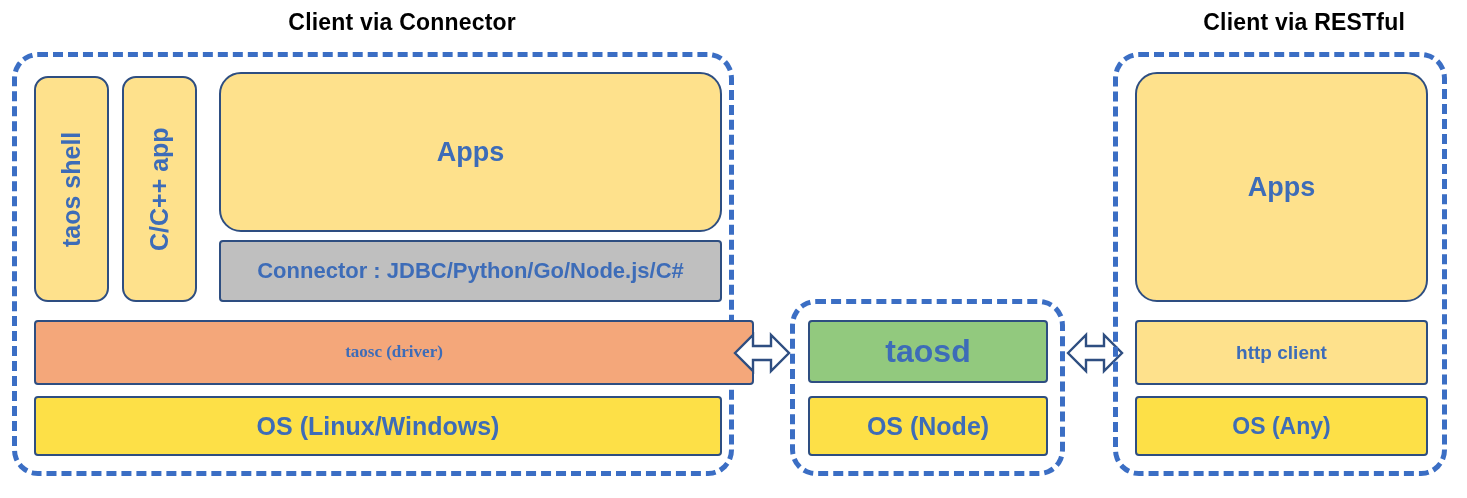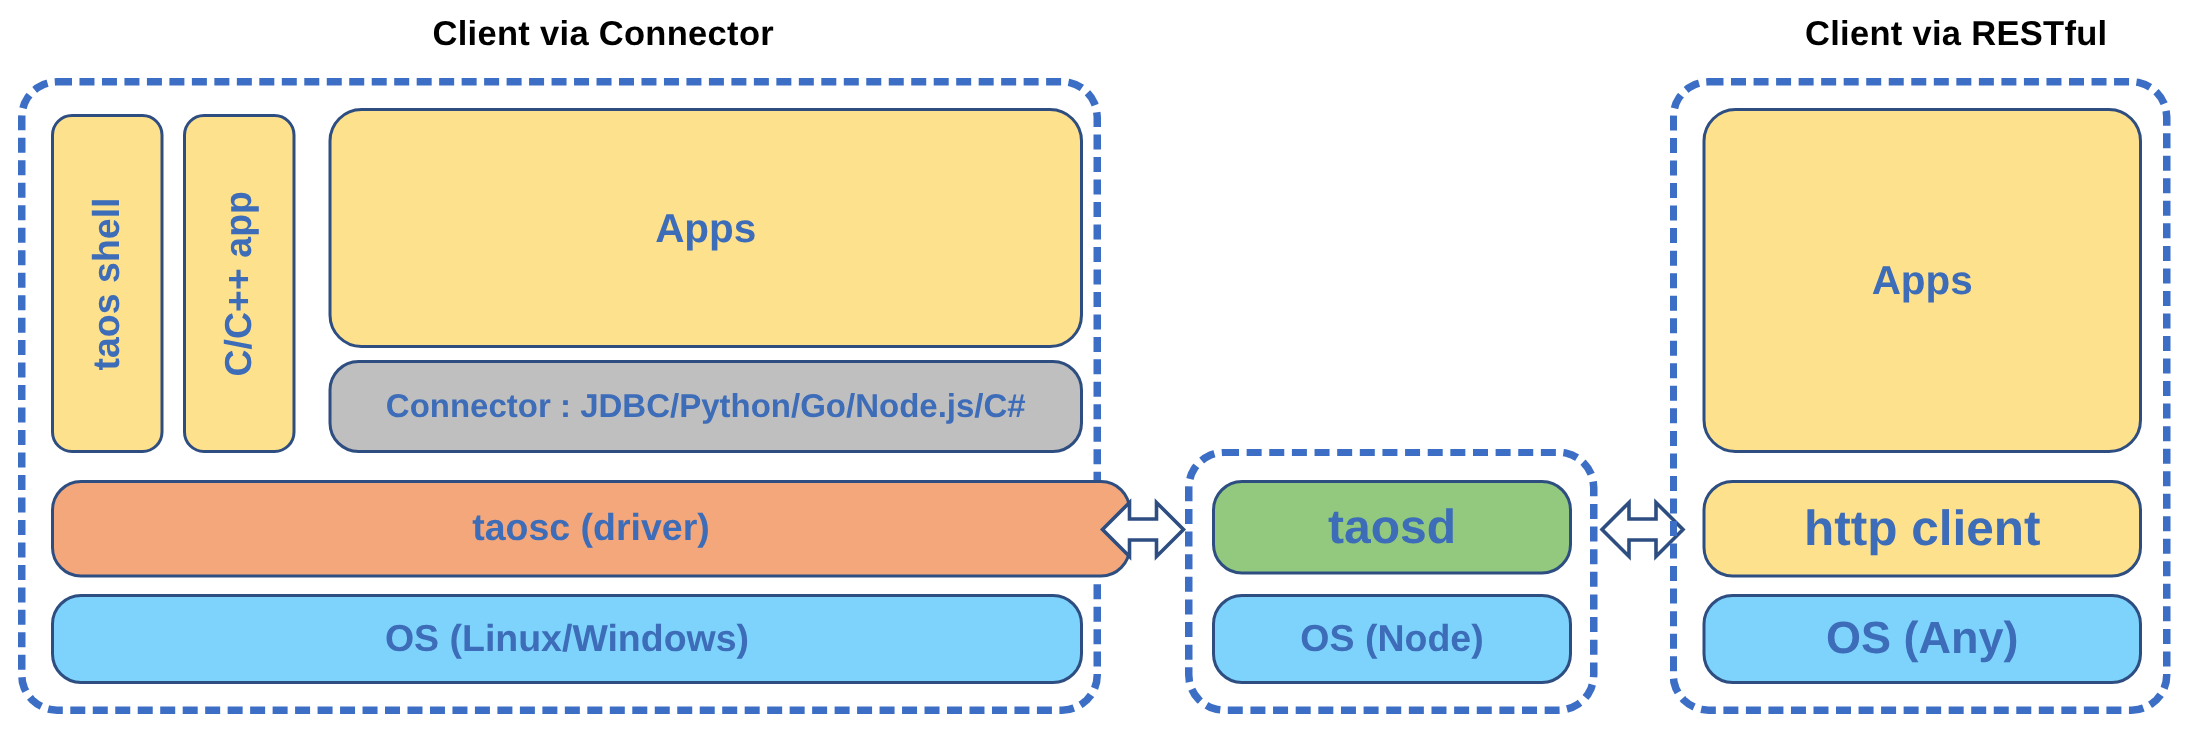--- a/index.html
+++ b/index.html
@@ -37,32 +37,32 @@
     border-radius: 26px;
     box-sizing: border-box;
     background: transparent;
   }
 
   
   .blk {
     position: absolute;
     box-sizing: border-box;
     border: 2px solid #2E4E81;
-    border-radius: 20px;
+    border-radius: 4px;
     color: #3D6CB8;
     font-weight: bold;
     display: flex;
     align-items: center;
     justify-content: center;
     text-align: center;
     line-height: 1.22;
   }
   .blk.yellow { background: #FEE18C; }
   .blk.orange { background: #F4A77A; }
-  .blk.blue   { background: #7dd3fc; }
+  .blk.blue   { background: #fde047; }
   .blk.green  { background: #92C97E; }
   .blk.gray   { background: #BFBFBF; }
 
   .blk.vertical {
     writing-mode: vertical-rl;
     transform: rotate(180deg);
     border-radius: 14px;
   }
 
   
@@ -84,21 +84,21 @@
   <div class="dashed-box" style="left:12px; top:52px; width:722px; height:424px;"></div>
 
   <div class="blk yellow vertical" style="left:34px; top:76px; width:75px; height:226px; font-size:25px;">taos shell</div>
 
   <div class="blk yellow vertical" style="left:122px; top:76px; width:75px; height:226px; font-size:25px;">C/C++ app</div>
 
   <div class="blk yellow" style="left:219px; top:72px; width:503px; height:160px; font-size:27px; border-radius:22px;">Apps</div>
 
   <div class="blk gray" style="left:219px; top:240px; width:503px; height:62px; font-size:22px;">Connector : JDBC/Python/Go/Node.js/C#</div>
 
-  <div class="blk orange" style="left:34px; top:320px; width:720px; height:65px; font-size:25px;">taosc (driver)</div>
+  <div class="blk orange" style="left:34px; top:320px; width:720px; height:65px; font-size:17px;font-family:Liberation Serif, serif;">taosc (driver)</div>
 
   <div class="blk blue" style="left:34px; top:396px; width:688px; height:60px; font-size:25px;">OS (Linux/Windows)</div>
 
   <div class="arrow" style="left:733px; top:328px;">
     <svg width="58" height="50" viewBox="0 0 58 50">
       <polygon points="2,25 20,7 20,18 38,18 38,7 56,25 38,43 38,32 20,32 20,43" fill="#ffffff" stroke="#2E4E81" stroke-width="2.4" stroke-linejoin="miter"></polygon>
     </svg>
   </div>
 
   <div class="dashed-box" style="left:790px; top:299px; width:275px; height:177px;"></div>
@@ -114,17 +114,17 @@
   </div>
 
   <div class="dashed-box" style="left:1113px; top:52px; width:334px; height:424px;"></div>
 
   <div class="blk yellow" style="left:1135px; top:72px; width:293px; height:230px; font-size:27px; border-radius:22px;">
     <span style="display:block;">
       <span>Apps</span><br>
     </span>
   </div>
 
-  <div class="blk yellow" style="left:1135px; top:320px; width:293px; height:65px; font-size:33px;">http client</div>
+  <div class="blk yellow" style="left:1135px; top:320px; width:293px; height:65px; font-size:19px;">http client</div>
 
-  <div class="blk blue" style="left:1135px; top:396px; width:293px; height:60px; font-size:30px;">OS (Any)</div>
+  <div class="blk blue" style="left:1135px; top:396px; width:293px; height:60px; font-size:23px;">OS (Any)</div>
 
 </div>
 
 </body></html>

